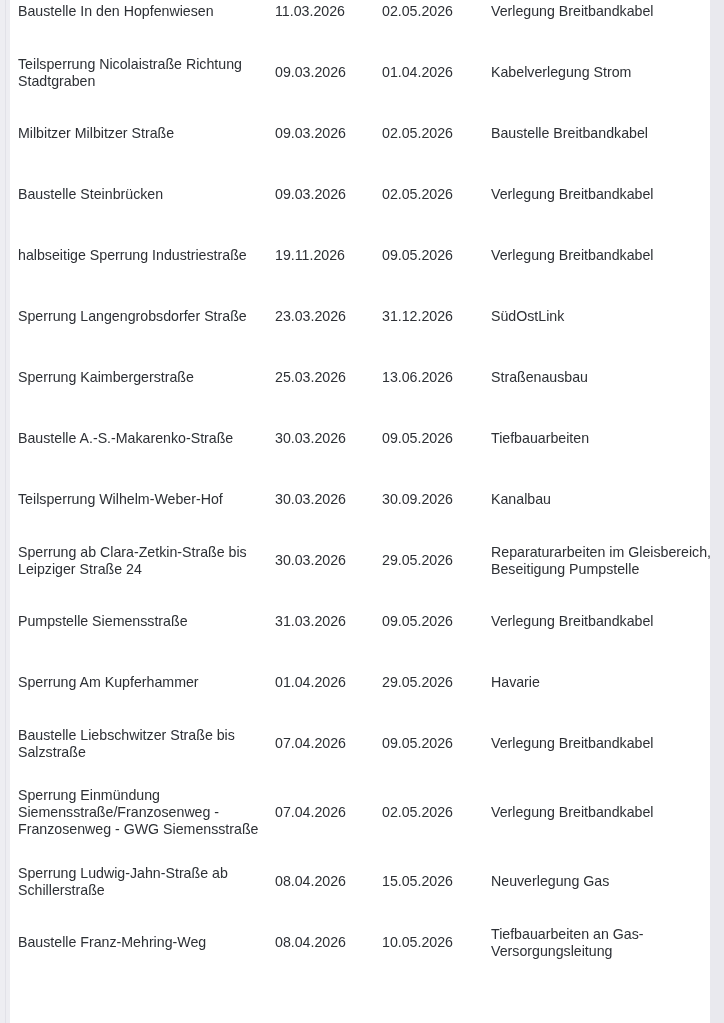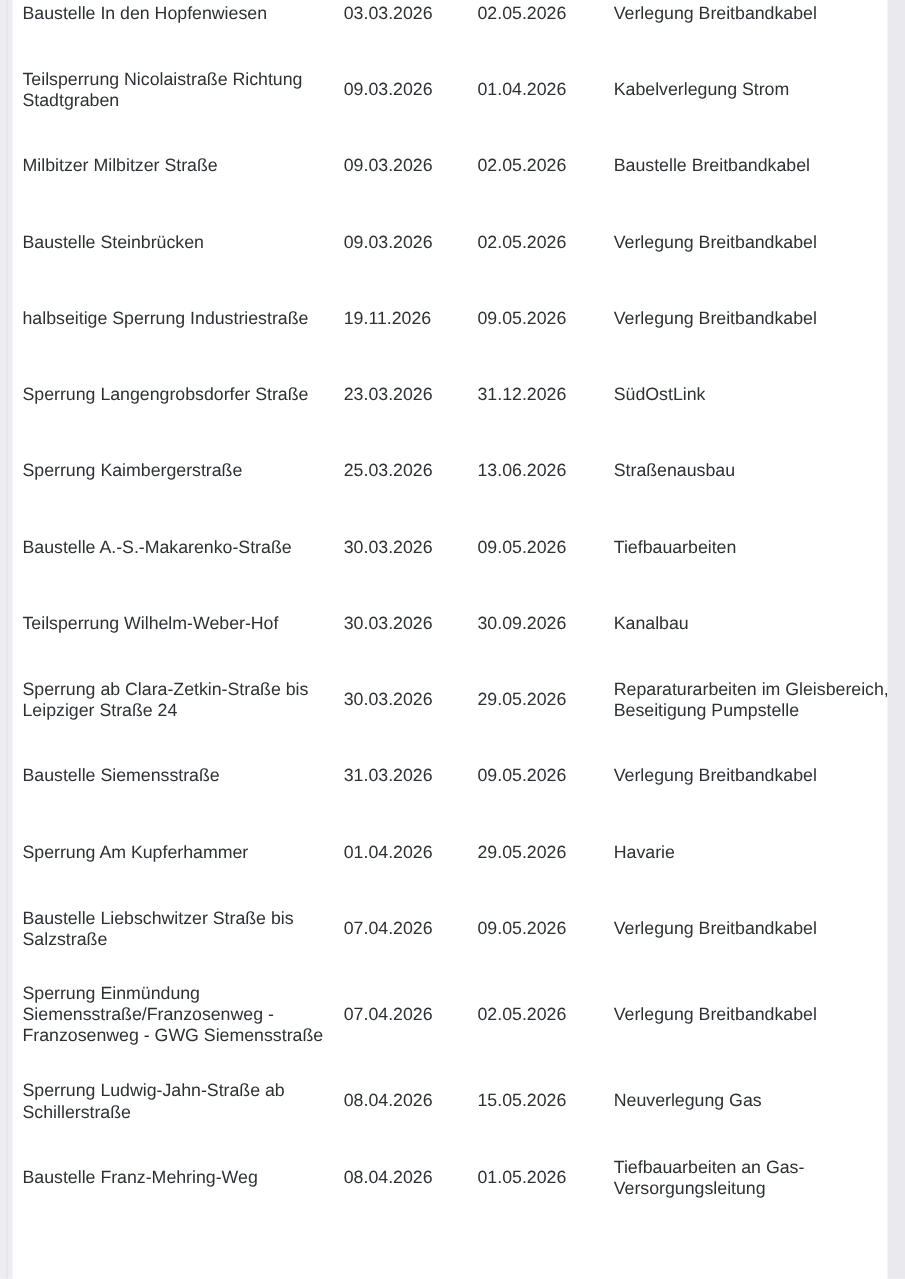--- a/index.html
+++ b/index.html
@@ -75,21 +75,21 @@
 </div>
 
 <div class="content">
   <table class="roadworks">
     <tbody id="rows">
   <tr>
     <td class="c-name">
       <span>Baustelle In den Hopfenwiesen</span>
     </td>
     <td class="c-start">
-      <span>03.03.2026</span>
+      <span>11.03.2026</span>
     </td>
     <td class="c-end">
       <span>02.05.2026</span>
     </td>
     <td class="c-desc">
       <span>Verlegung Breitbandkabel</span>
     </td>
   </tr>
 
   <tr>
@@ -223,21 +223,21 @@
       <span>29.05.2026</span>
     </td>
     <td class="c-desc">
       <span>Reparaturarbeiten im Gleisbereich, Beseitigung Pumpstelle</span>
     </td>
   </tr>
 
 
   <tr>
     <td class="c-name">
-      <span>Baustelle Siemensstraße</span>
+      <span>Pumpstelle Siemensstraße</span>
     </td>
     <td class="c-start">
       <span>31.03.2026</span>
     </td>
     <td class="c-end">
       <span>09.05.2026</span>
     </td>
     <td class="c-desc">
       <span>Verlegung Breitbandkabel</span>
     </td>
@@ -304,21 +304,21 @@
   </tr>
 
   <tr>
     <td class="c-name">
       <span>Baustelle Franz-Mehring-Weg</span>
     </td>
     <td class="c-start">
       <span>08.04.2026</span>
     </td>
     <td class="c-end">
-      <span>01.05.2026</span>
+      <span>10.05.2026</span>
     </td>
     <td class="c-desc">
       <span>Tiefbauarbeiten an Gas-Versorgungsleitung</span>
     </td>
   </tr>
 </tbody>
   </table>
 </div>
 
 <div class="edge-strip-right"></div>

